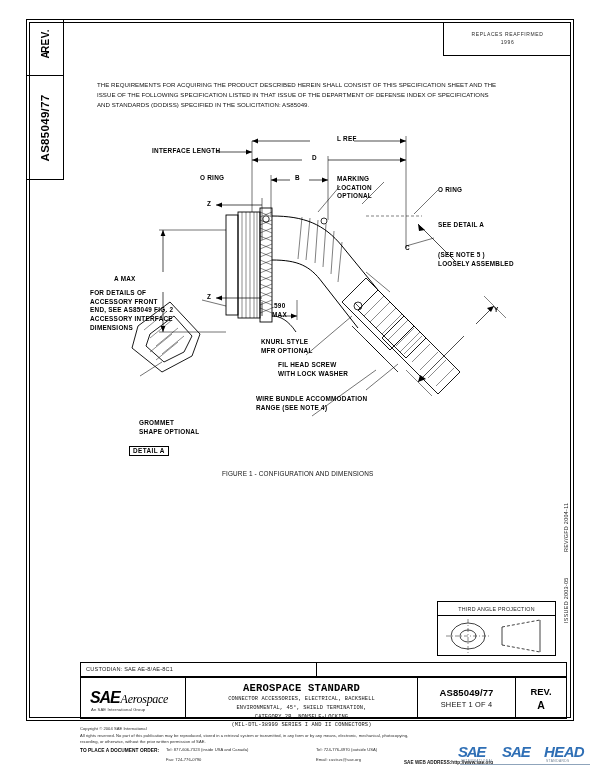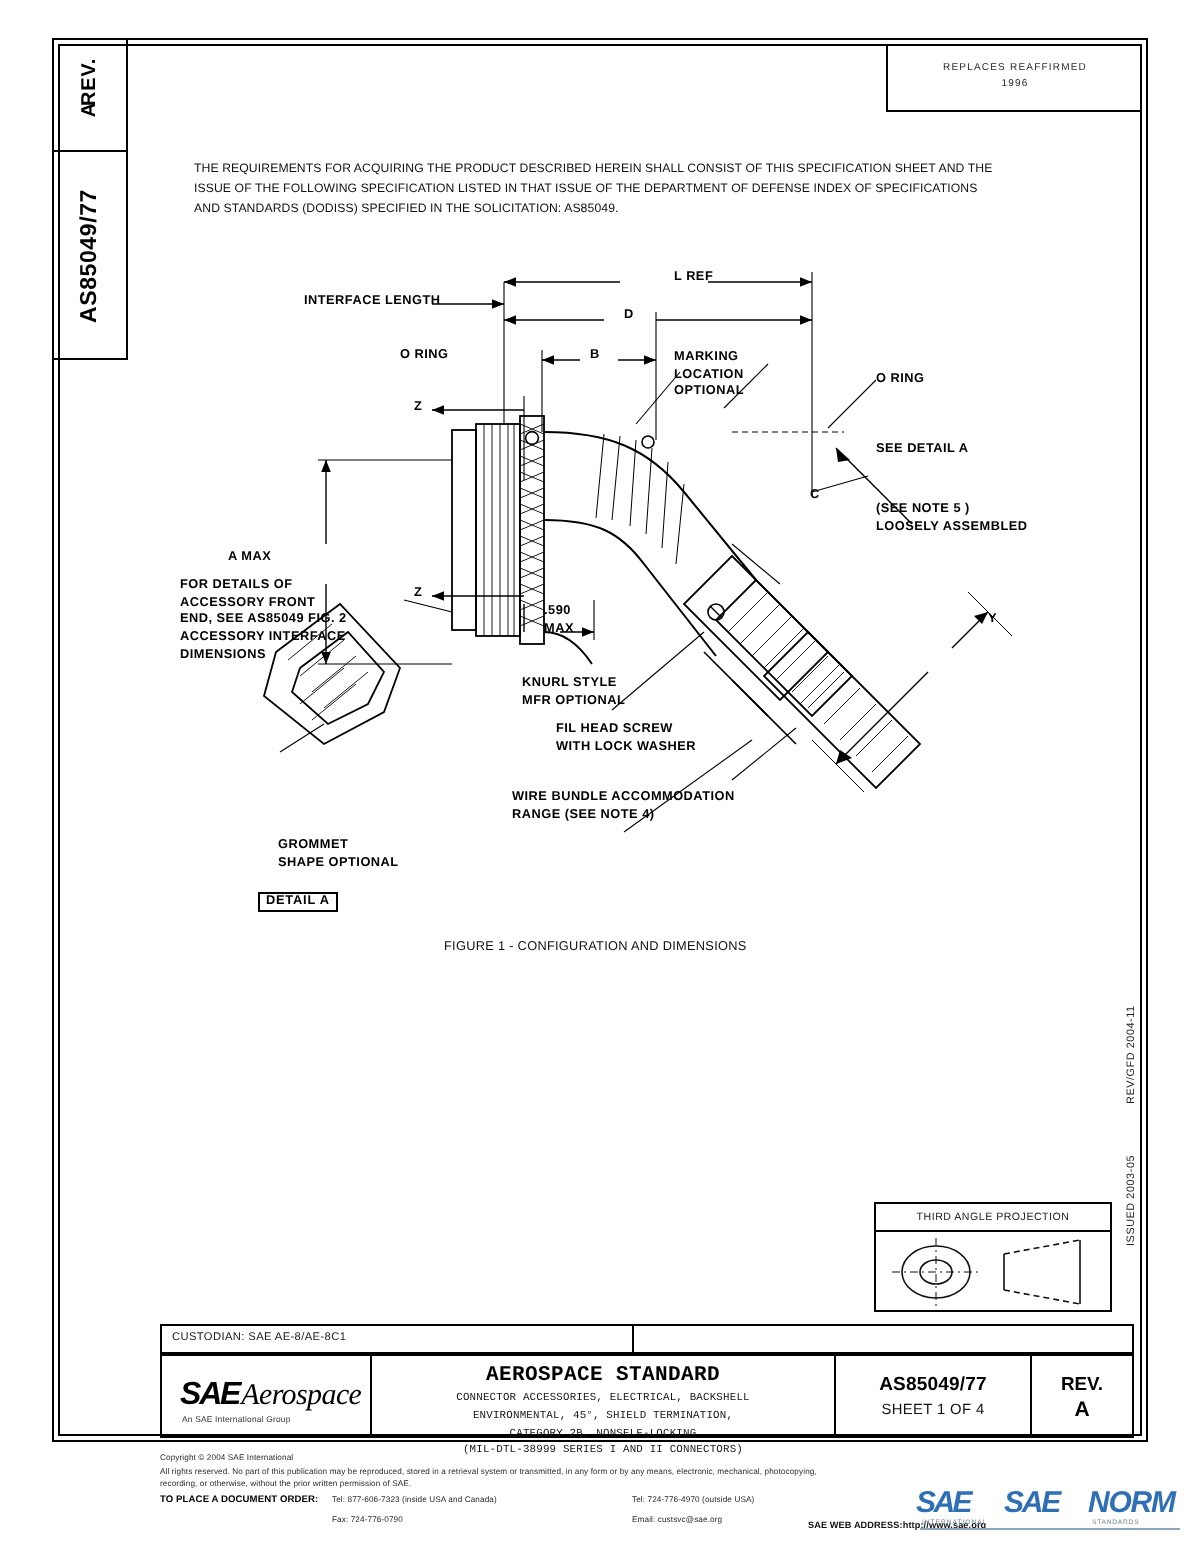--- a/index.html
+++ b/index.html
@@ -52,21 +52,21 @@
 
   
   .titleblk{position:absolute;left:80px;top:677px;width:487px;height:42px;border:1.2px solid #000;box-sizing:border-box;display:flex;}
   .tb-logo{width:104px;border-right:1.2px solid #000;position:relative;}
   .tb-mid{flex:1;border-right:1.2px solid #000;position:relative;font-family:Liberation Mono, monospace;}
   .tb-num{width:97px;border-right:1.2px solid #000;display:flex;flex-direction:column;align-items:center;justify-content:center;}
   .tb-rev{width:50px;display:flex;flex-direction:column;align-items:center;justify-content:center;}
 
   .sae-logo{position:absolute;left:9px;top:11px;display:flex;align-items:baseline;}
   .sae-mark{font-size:16px;font-weight:bold;font-style:italic;letter-spacing:-1.1px;font-family:"Liberation Sans",sans-serif;}
-  .sae-aero{font-size:15px;font-style:italic;letter-spacing:-.3px;margin-left:1px;font-family:"Liberation Serif",serif;}
+  .sae-aero{font-size:12px;font-style:italic;letter-spacing:-.3px;margin-left:1px;font-family:"Liberation Serif",serif;}
   .sae-sub{position:absolute;left:10px;top:29px;font-size:4.2px;letter-spacing:.1px;color:#333;filter:blur(.15px);}
 
   .tb-title{position:absolute;left:0;right:0;top:4px;text-align:center;font-size:10.5px;font-weight:bold;letter-spacing:.2px;}
   .tb-desc{position:absolute;left:0;right:0;top:17px;text-align:center;font-size:5.4px;line-height:1.62;letter-spacing:.1px;color:#151515;}
   .tb-docnum{font-size:9.5px;font-weight:bold;letter-spacing:.1px;}
   .tb-sheet{font-size:7.4px;letter-spacing:.2px;margin-top:2px;color:#111;text-align:right;}
   .tb-revlbl{font-size:9.4px;font-weight:bold;}
   .tb-revval{font-size:10.5px;font-weight:bold;margin-top:2px;}
 
   
@@ -395,19 +395,19 @@
     </div>
   </div>
 
   <div class="webaddr">
     <span>SAE WEB ADDRESS:</span><span>http://www.sae.org</span>
   </div>
 
   <div class="norm">
     <span class="norm-sae">SAE</span>
     <span class="norm-sae2">SAE</span>
-    <span class="norm-norm">NORM</span>
+    <span class="norm-norm">HEAD</span>
     <span class="norm-sub1">INTERNATIONAL</span>
     <span class="norm-sub2">STANDARDS</span>
     <span class="norm-rule"></span>
   </div>
 
 </div>
 
 </body></html>

